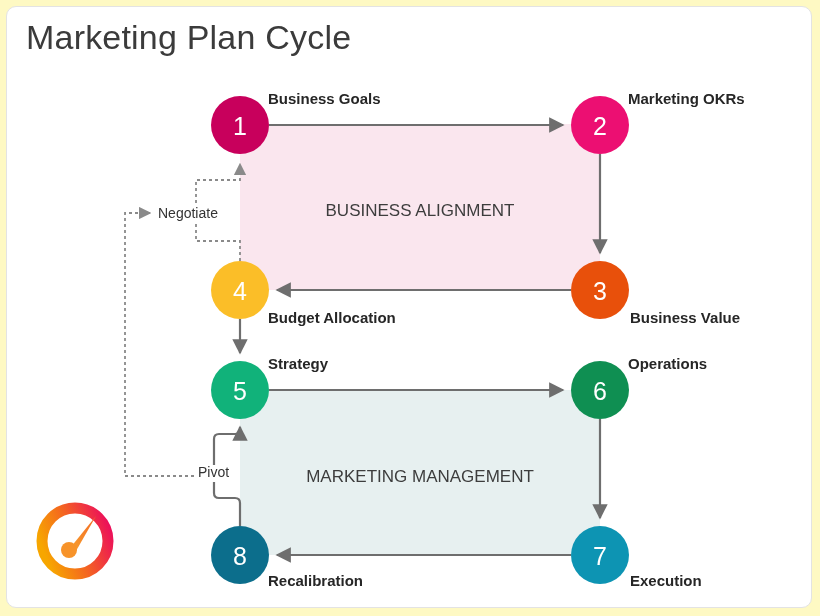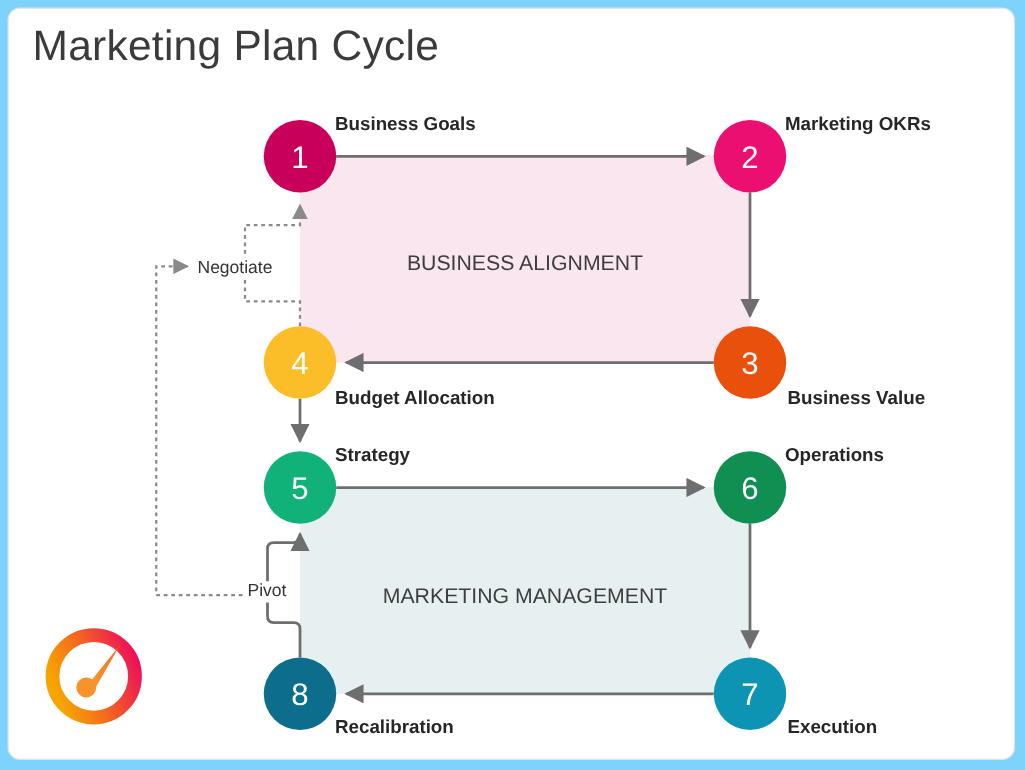--- a/index.html
+++ b/index.html
@@ -8,21 +8,21 @@
     background: #ffffff;
   }
   body {
     font-family: "Liberation Sans", sans-serif;
   }
   #canvas {
     position: relative;
     width: 820px;
     height: 616px;
     overflow: hidden;
-    background: #7dd3fc;
+    background: #fef9c3;
   }
   .card {
     position: absolute;
     left: 6px;
     top: 6px;
     width: 806px;
     height: 602px;
     box-sizing: border-box;
     border: 1px solid #e3e3e3;
     border-radius: 10px;

